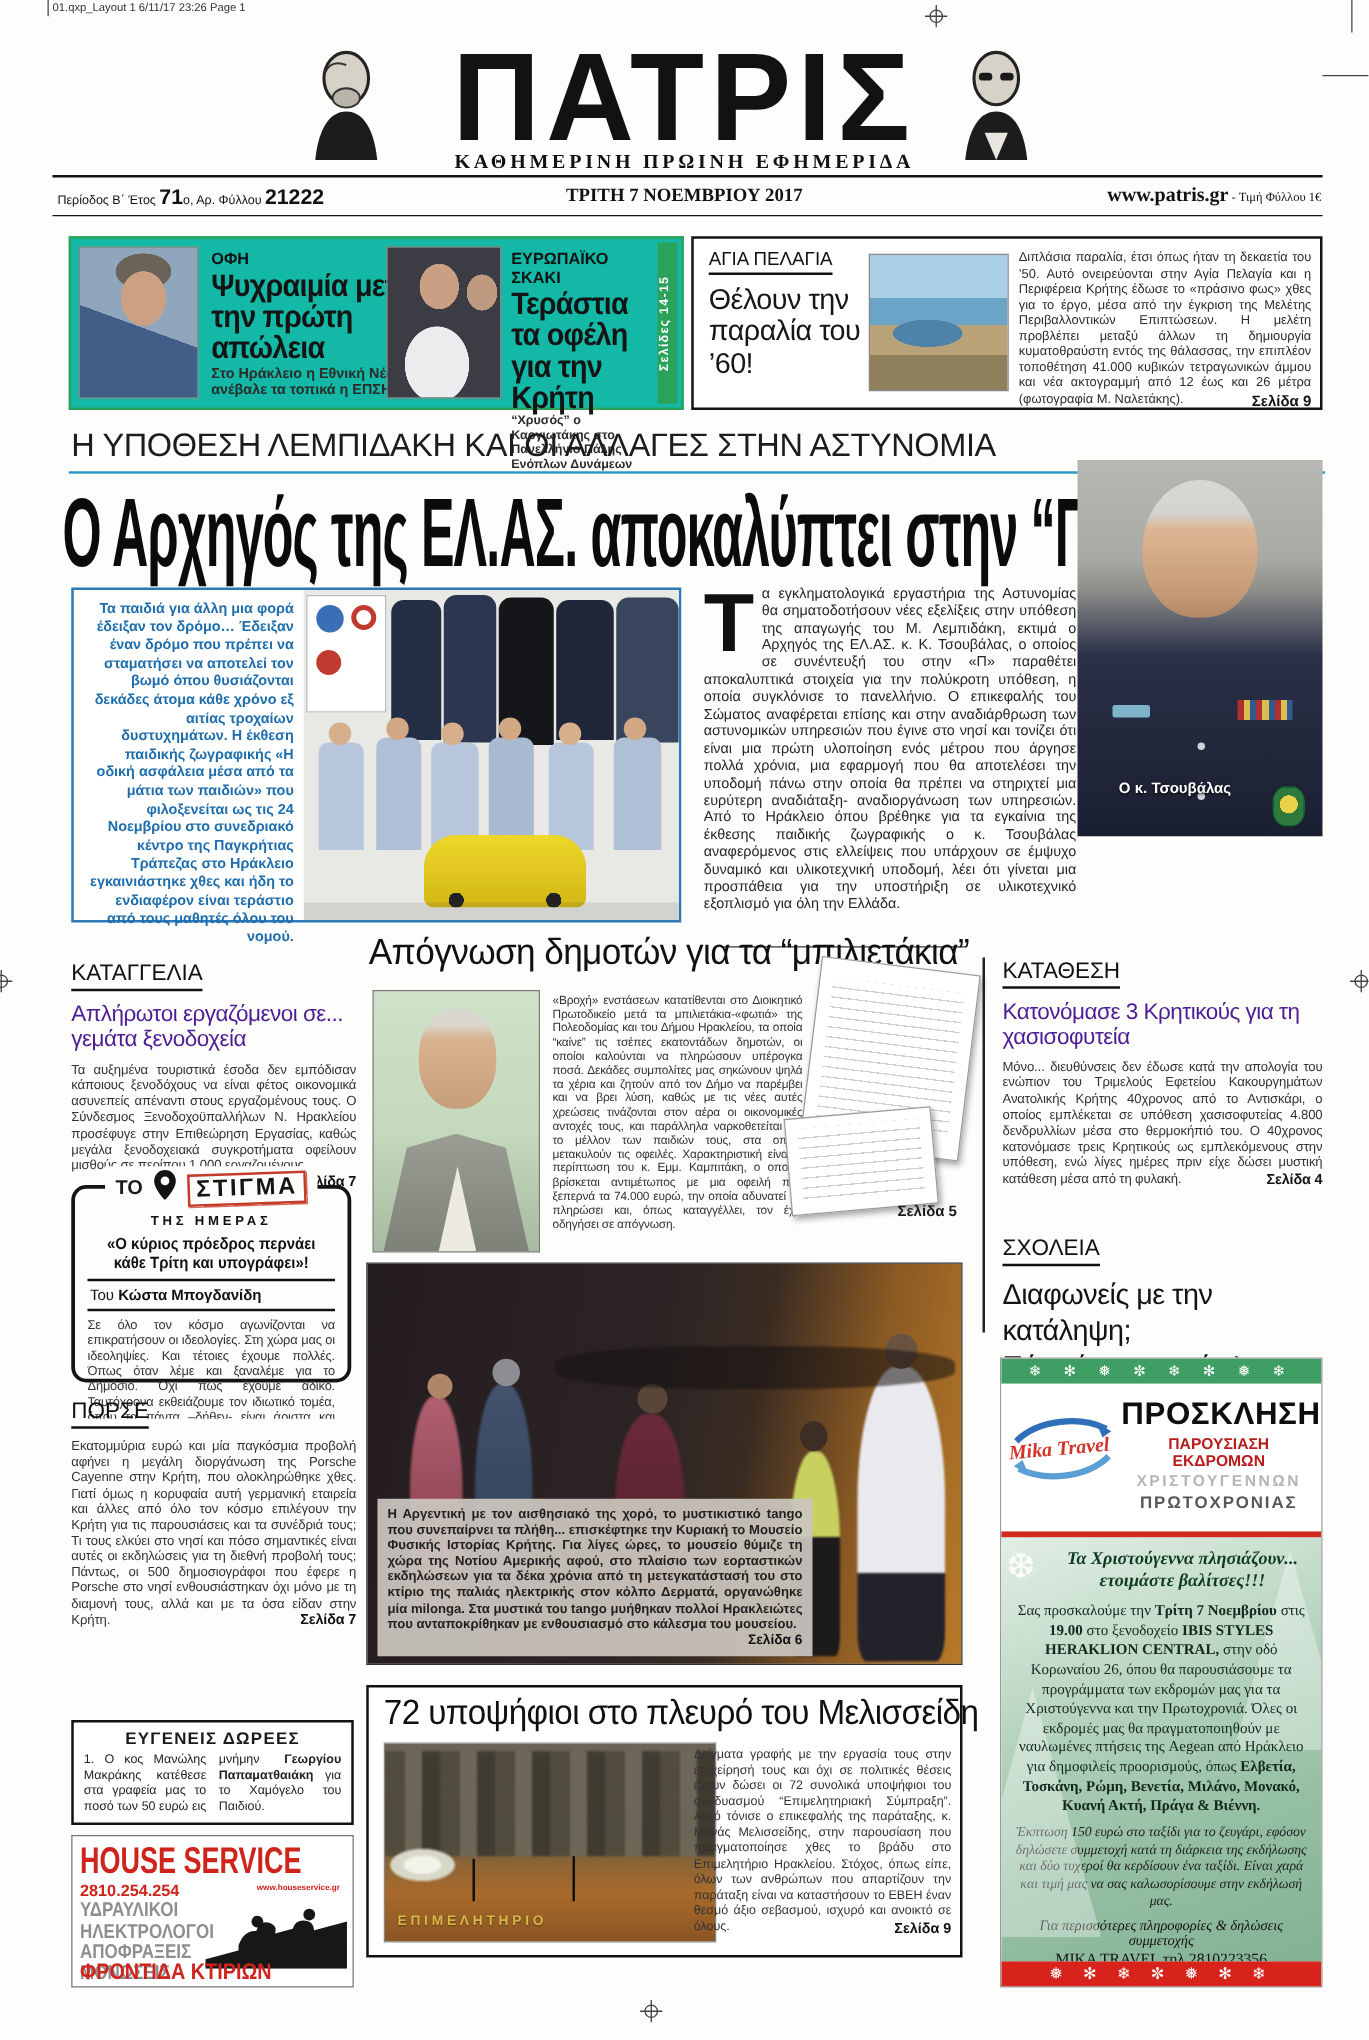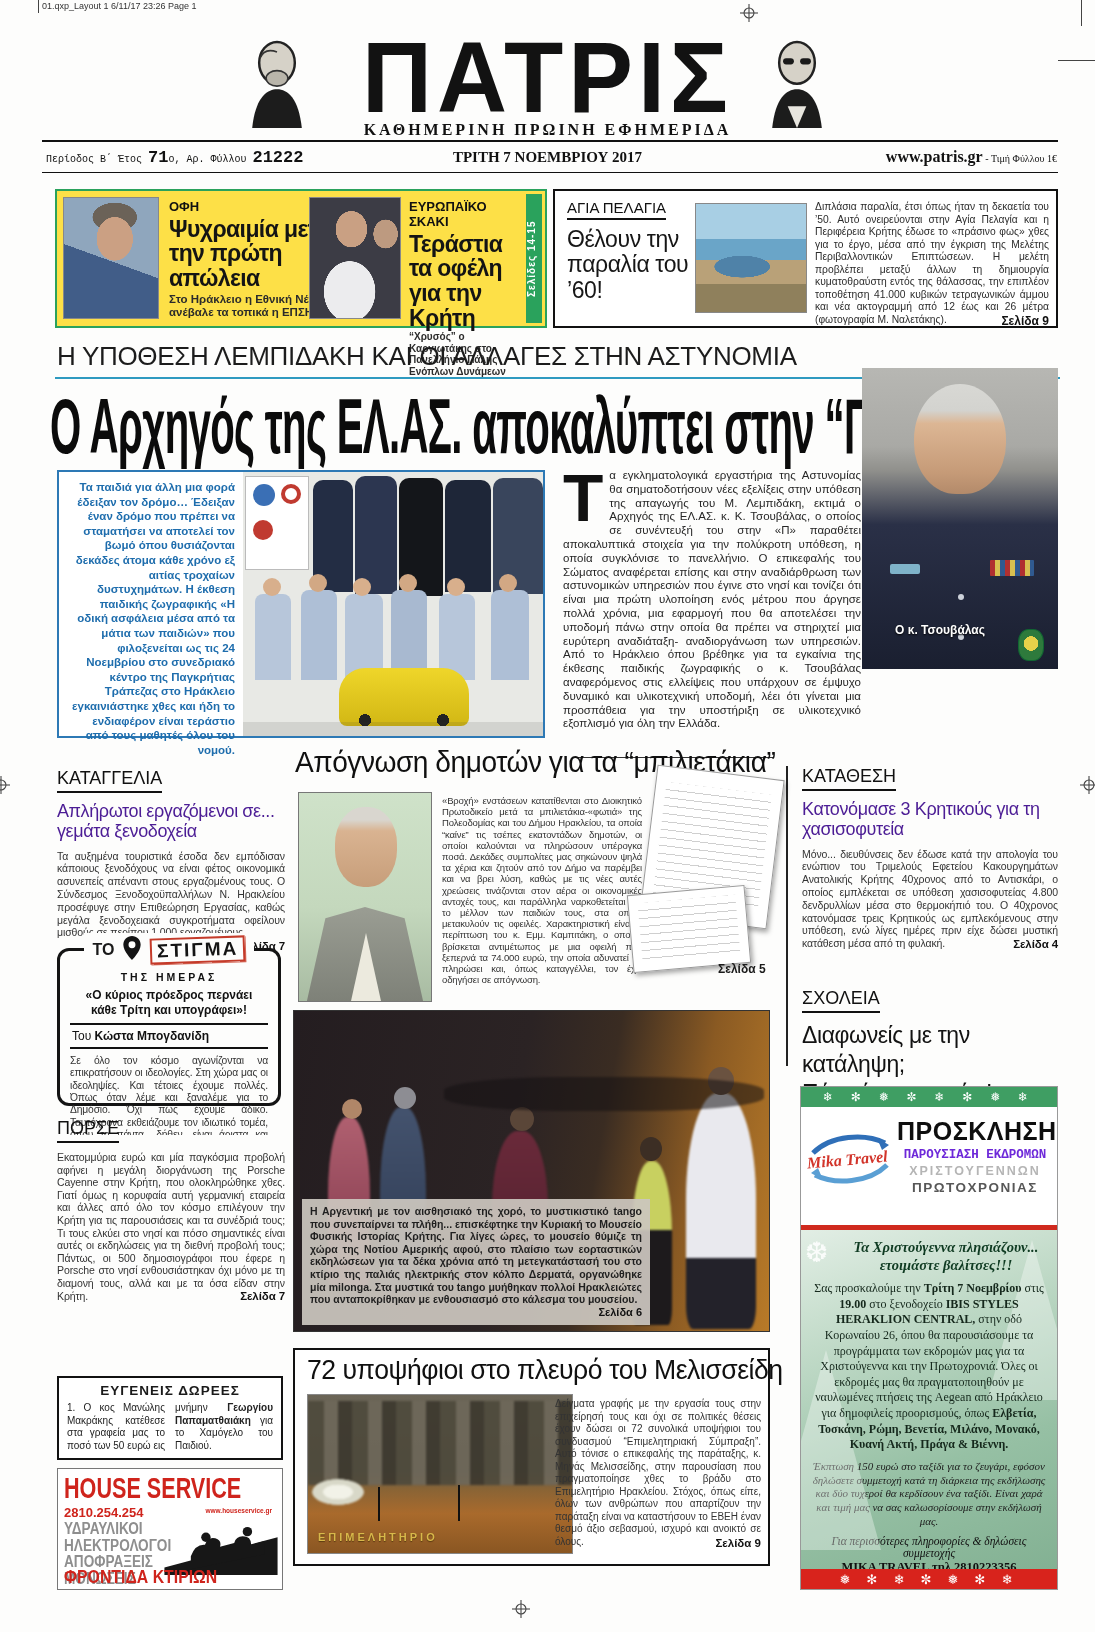--- a/index.html
+++ b/index.html
@@ -15,29 +15,29 @@
   .regmark svg { display:block; }
 
   
   .m-title { left:0; right:0; top:20px; text-align:center; font-size:97px; font-weight:bold;
              letter-spacing:5px; color:#121212; transform:scaleY(1.03); transform-origin:center top; }
   .m-sub { left:0; right:0; top:121px; text-align:center; font-family:"Liberation Serif",serif;
            font-weight:700; font-size:16px; letter-spacing:3px; color:#111; }
   .portrait { width:62px; height:94px; }
   .rule1 { left:42px; width:1016px; top:140px; height:2px; background:#111; }
   .rule2 { left:42px; width:1016px; top:172px; height:1px; background:#111; }
-  .dl-left { left:46px; top:148px; font-family:Liberation Mono, monospace; color:#111; font-size:10px; }
+  .dl-left { left:46px; top:148px; font-family:Liberation Sans, sans-serif; color:#111; font-size:10px; }
   .dl-left b { font-size:17px; font-weight:600; }
   .dl-center { left:0; right:0; top:149px; text-align:center; font-family:"Liberation Serif",serif;
                font-weight:700; font-size:15px; color:#111; }
   .dl-right { right:38px; top:148px; font-family:"Liberation Serif",serif; font-size:10px; color:#111; }
   .dl-right b { font-size:16px; }
 
   
-  .tgreen { left:55px; top:189px; width:492px; height:139px; border:2px solid #2aa25c; background:#fde047; }
+  .tgreen { left:55px; top:189px; width:492px; height:139px; border:2px solid #2aa25c; background:#14b8a6; }
   .tphoto { border:1px solid #888; }
   .t-kicker { font-size:13px; font-weight:700; color:#111; }
   .t-head { font-size:23px; font-weight:700; line-height:1.0; letter-spacing:-0.6px; color:#141414;
             transform:scaleY(1.08); transform-origin:left top; margin-top:2px; }
   .t-sub { font-size:11.5px; font-weight:700; color:#2b2b2b; line-height:1.15; margin-top:8px; }
   .strip { right:3px; top:3px; bottom:3px; width:16px; background:#2aa25c; color:#fff;
            writing-mode:vertical-rl; transform:rotate(180deg); font-size:10px; font-weight:700;
            letter-spacing:1px; text-align:center; }
   .tblack { left:553px; top:189px; width:505px; height:139px; border:2px solid #111; background:#fff; }
   .kick-u { display:inline-block; border-bottom:2px solid #111; padding-bottom:2px; font-weight:400; color:#111; }
@@ -157,34 +157,34 @@
 
   
   .mika { left:800px; top:1086px; width:258px; height:504px; border:1px solid #999; background:#fff; overflow:hidden; }
   .mk-snow { height:20px; background:#3f9e63; color:#fff; text-align:center; font-size:12px;
              letter-spacing:7px; line-height:20px; font-family:"DejaVu Sans",sans-serif; overflow:hidden; }
   .mk-white { position:relative; height:118px; background:#fff; }
   .mk-logo-text { position:absolute; left:6px; top:44px; font-family:"Liberation Serif",serif;
                   font-style:italic; font-size:16px; color:#d2342a; transform:rotate(-5deg); font-weight:700; }
   .mk-right { position:absolute; left:96px; right:4px; top:10px; text-align:center; }
   .mk-title { font-size:25px; font-weight:800; color:#0e0e0e; letter-spacing:0.5px; }
-  .mk-l1 { font-size:12.5px; font-weight:800; color:#6d28d9; margin-top:2px;font-family:Liberation Mono, monospace; }
+  .mk-l1 { font-size:12.5px; font-weight:800; color:#b91c1c; margin-top:2px; }
   .mk-l2 { font-size:12.5px; font-weight:800; color:#b5b5b5; letter-spacing:2px; margin-top:2px; }
   .mk-l3 { font-size:13.5px; font-weight:800; color:#575757; letter-spacing:1.5px; margin-top:2px; }
   .mk-red { height:5px; background:#d02a1e; }
   .mk-green { position:relative; height:339px; padding:8px 10px 4px;
               background:linear-gradient(160deg,#e2eee5 0%,#c2dbc9 28%,#96c0a4 66%,#83b193 100%);
               font-family:"Liberation Serif",serif; overflow:hidden; }
   .mk-tree { position:absolute; background:rgba(255,255,255,.35); }
   .mk-flake { position:absolute; color:rgba(255,255,255,.85); font-family:"DejaVu Sans",sans-serif; }
   .mk-greet { text-align:center; font-style:italic; font-weight:700; color:#0f3b22; font-size:14.5px; line-height:1.25; }
   .mk-invite { margin-top:7px; font-size:12px; line-height:1.3; text-align:center; color:#15281c; position:relative; }
   .mk-disc { margin-top:7px; font-style:italic; font-size:11px; line-height:1.25; text-align:center; color:#1d1d1d; }
   .mk-info { margin-top:6px; font-style:italic; font-size:11.5px; text-align:center; color:#111; }
-  .mk-contact { font-weight:700; font-size:12.5px; text-align:center; color:#111; margin-top:1px; }
+  .mk-contact { font-weight:400; font-size:12.5px; text-align:center; color:#111; margin-top:1px; }
   .mk-snow-b { height:22px; background:#d8231c; color:#fff; text-align:center; font-size:13px;
                letter-spacing:6px; line-height:22px; font-family:"DejaVu Sans",sans-serif; overflow:hidden; }
 </style>
 </head>
 <body>
 
 <div id="page">
 
   <div class="abs slug">01.qxp_Layout 1  6/11/17  23:26  Page 1</div>
   <div class="abs regmark" style="left:740px;top:4px;">

